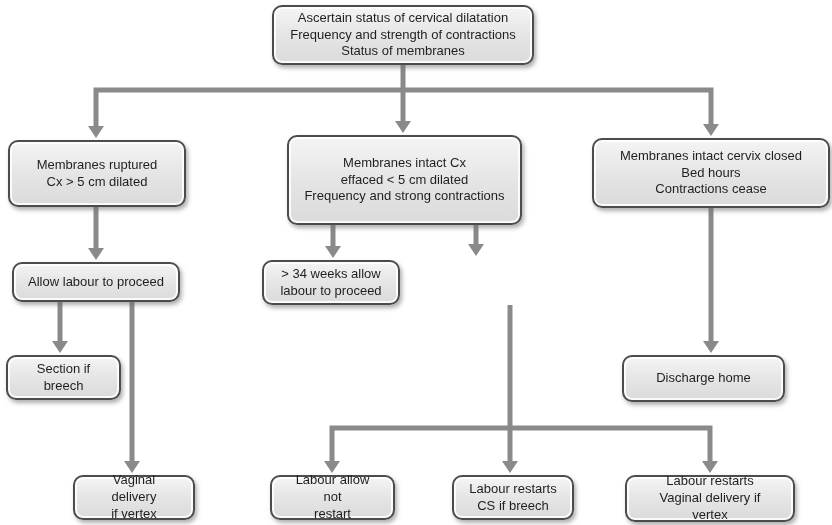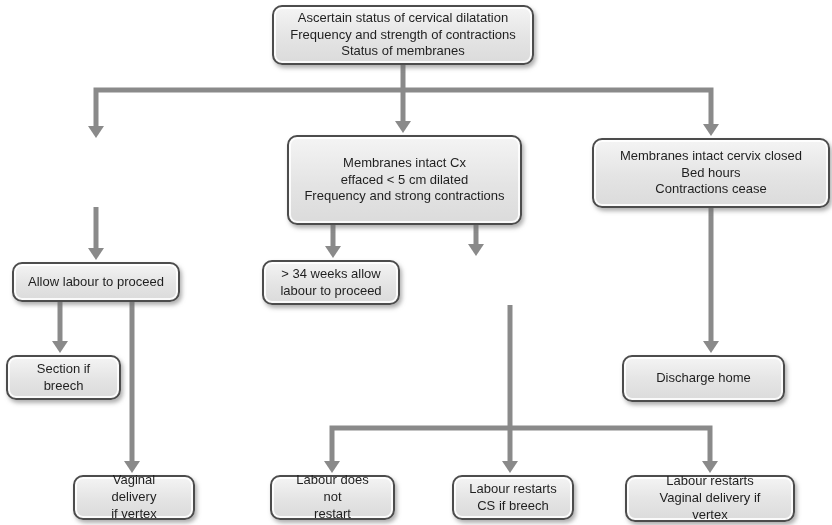--- a/index.html
+++ b/index.html
@@ -75,20 +75,22 @@
       <polygon points="502,461 518,461 510,473"></polygon>
       <polygon points="702,461 718,461 710,473"></polygon>
       <polygon points="703,341 719,341 711,353"></polygon>
     </g>
   </svg>
 
   <div class="node" style="left:272px; top:5px; width:262px; height:60px;">Ascertain status of cervical dilatation
 Frequency and strength of contractions
 Status of membranes</div>
 
+  <div class="node" style="left:8px; top:140px; width:178px; height:67px;">Membranes ruptured
+Cx &gt; 5 cm dilated</div>
 
   <div class="node" style="left:287px; top:135px; width:235px; height:90px;">Membranes intact Cx
 effaced &lt; 5 cm dilated
 Frequency and strong contractions</div>
 
   <div class="node" style="left:592px; top:138px; width:238px; height:70px;">Membranes intact cervix closed
 Bed hours
 Contractions cease</div>
 
   <div class="node" style="left:12px; top:262px; width:168px; height:40px;">Allow labour to proceed</div>
@@ -97,21 +99,21 @@
 labour to proceed</div>
 
 
   <div class="node" style="left:6px; top:355px; width:115px; height:45px;">Section if breech</div>
 
   <div class="node" style="left:622px; top:355px; width:163px; height:47px;">Discharge home</div>
 
   <div class="node" style="left:73px; top:475px; width:122px; height:45px;">Vaginal delivery
 if vertex</div>
 
-  <div class="node" style="left:270px; top:475px; width:125px; height:45px;">Labour does not
+  <div class="node" style="left:270px; top:475px; width:125px; height:45px;">Labour allow not
 restart</div>
 
   <div class="node" style="left:452px; top:475px; width:122px; height:45px;">Labour restarts
 CS if breech</div>
 
   <div class="node" style="left:625px; top:475px; width:170px; height:47px;">Labour restarts
 Vaginal delivery if vertex</div>
 
 </div>
 

